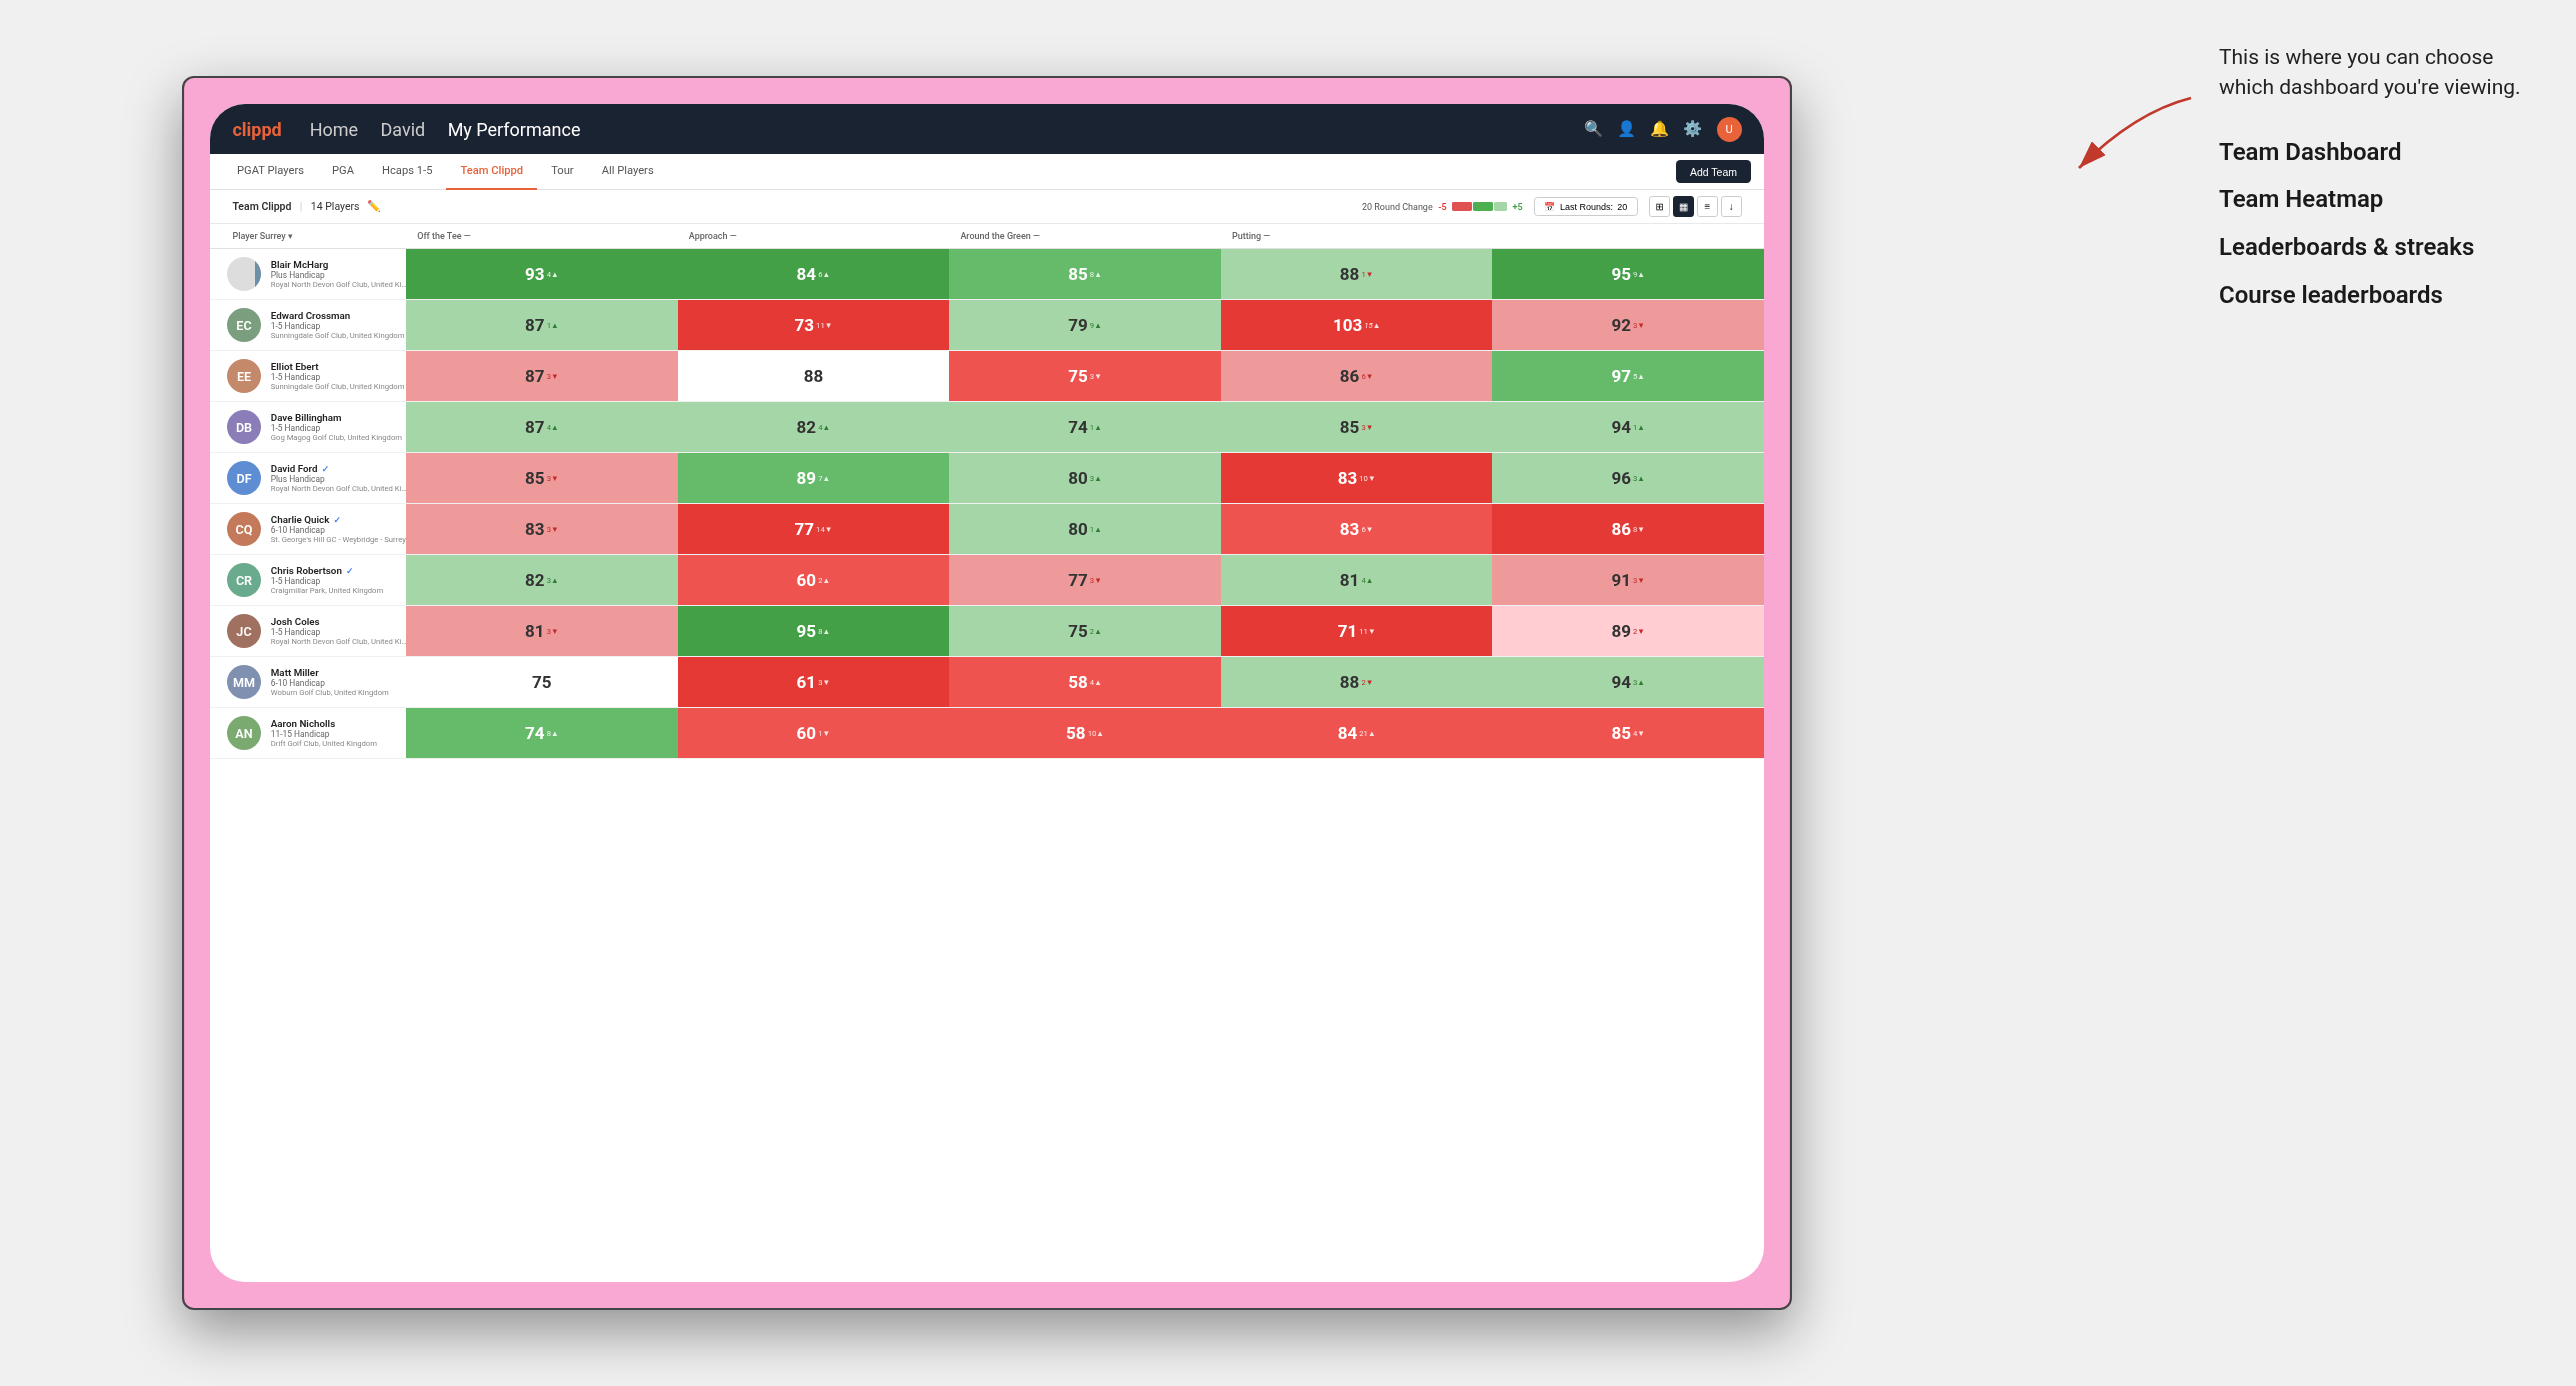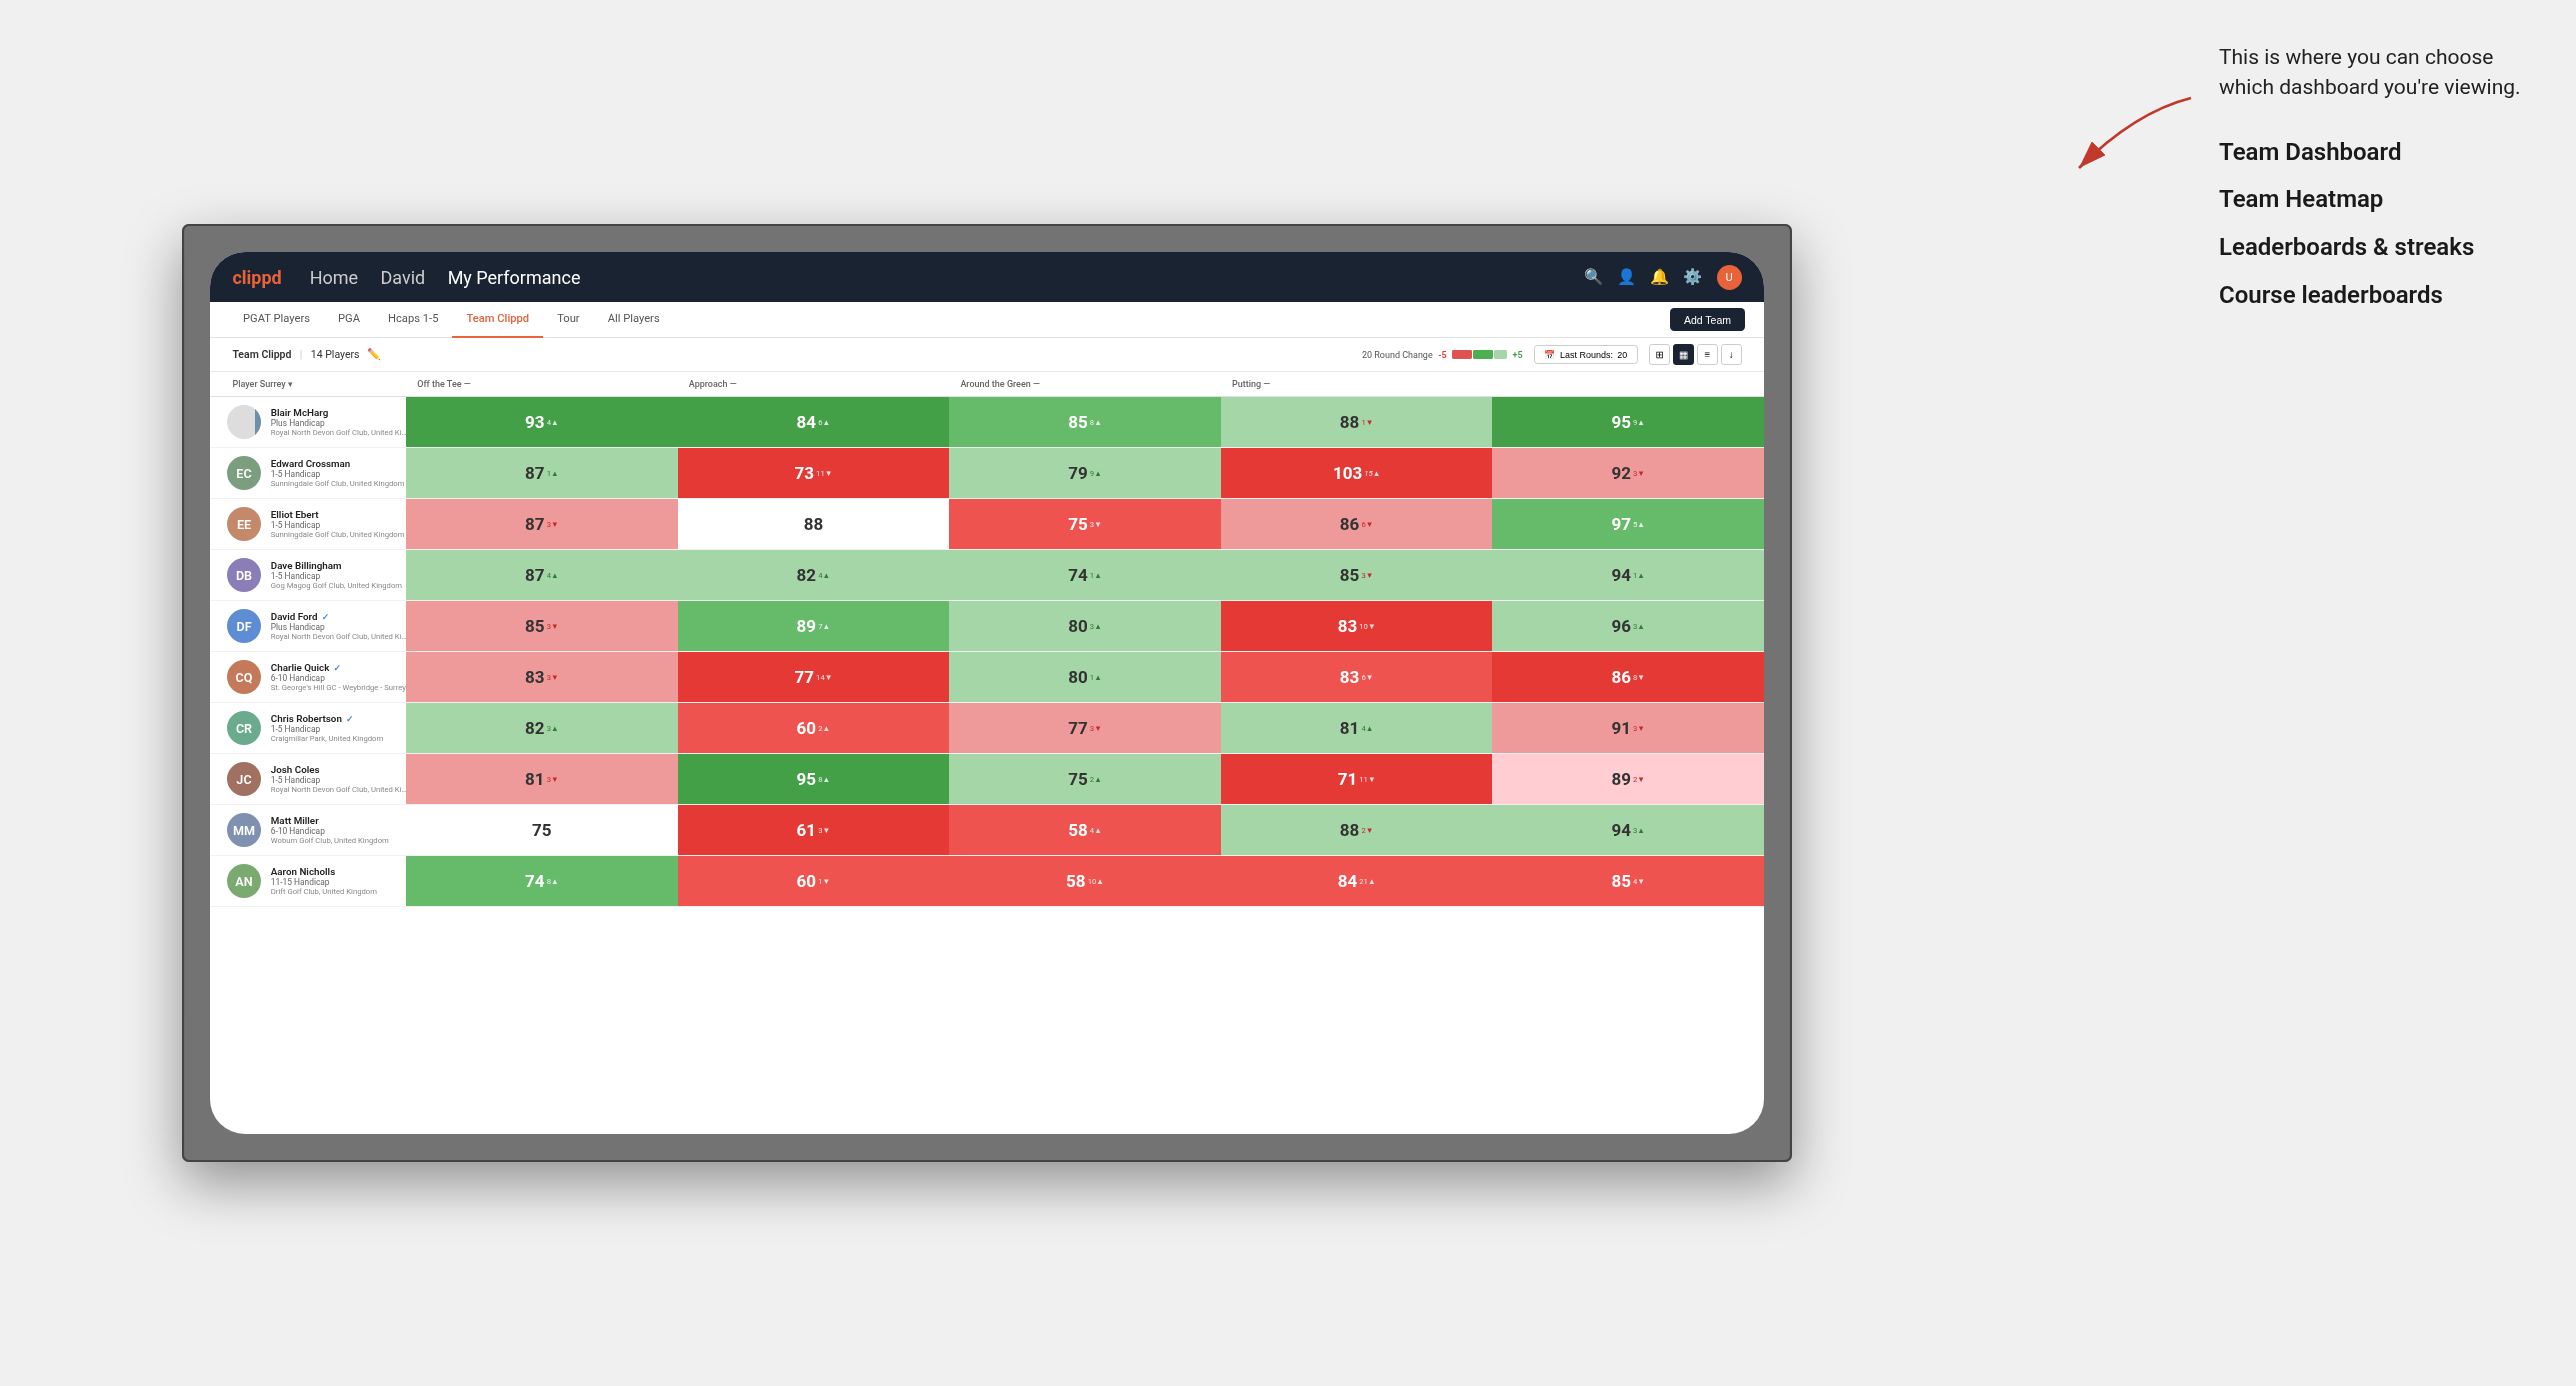--- a/index.html
+++ b/index.html
@@ -10,23 +10,23 @@
       height: 1386px;
       overflow: hidden;
       display: flex;
       align-items: center;
       justify-content: center;
     }
 
     
     .tablet-frame {
       width: 1610px;
-      height: 938px;
-      background: #737373;
-      border-radius: 7px;
+      height: 1234px;
+      background: #f9a8d4;
+      border-radius: 12px;
       padding: 28px;
       box-shadow: 0 21px 56px rgba(0,0,0,0.4), inset 0 0 0 2.1px #444;
       position: relative;
     }
 
     .tablet-screen {
       width: 100%;
       height: 100%;
       background: #fff;
       border-radius: 35px;
@@ -92,21 +92,21 @@
       color: white;
       font-size: 11.2px;
     }
 
     
     .sub-nav {
       background: #fff;
       height: 36px;
       display: flex;
       align-items: center;
-      padding: 0 19px;
+      padding: 0 13px;
       border-bottom: 0.7px solid #e0e0e0;
       flex-shrink: 0;
       justify-content: space-between;
     }
 
     .sub-nav-tabs {
       display: flex;
       gap: 0;
       height: 100%;
     }

